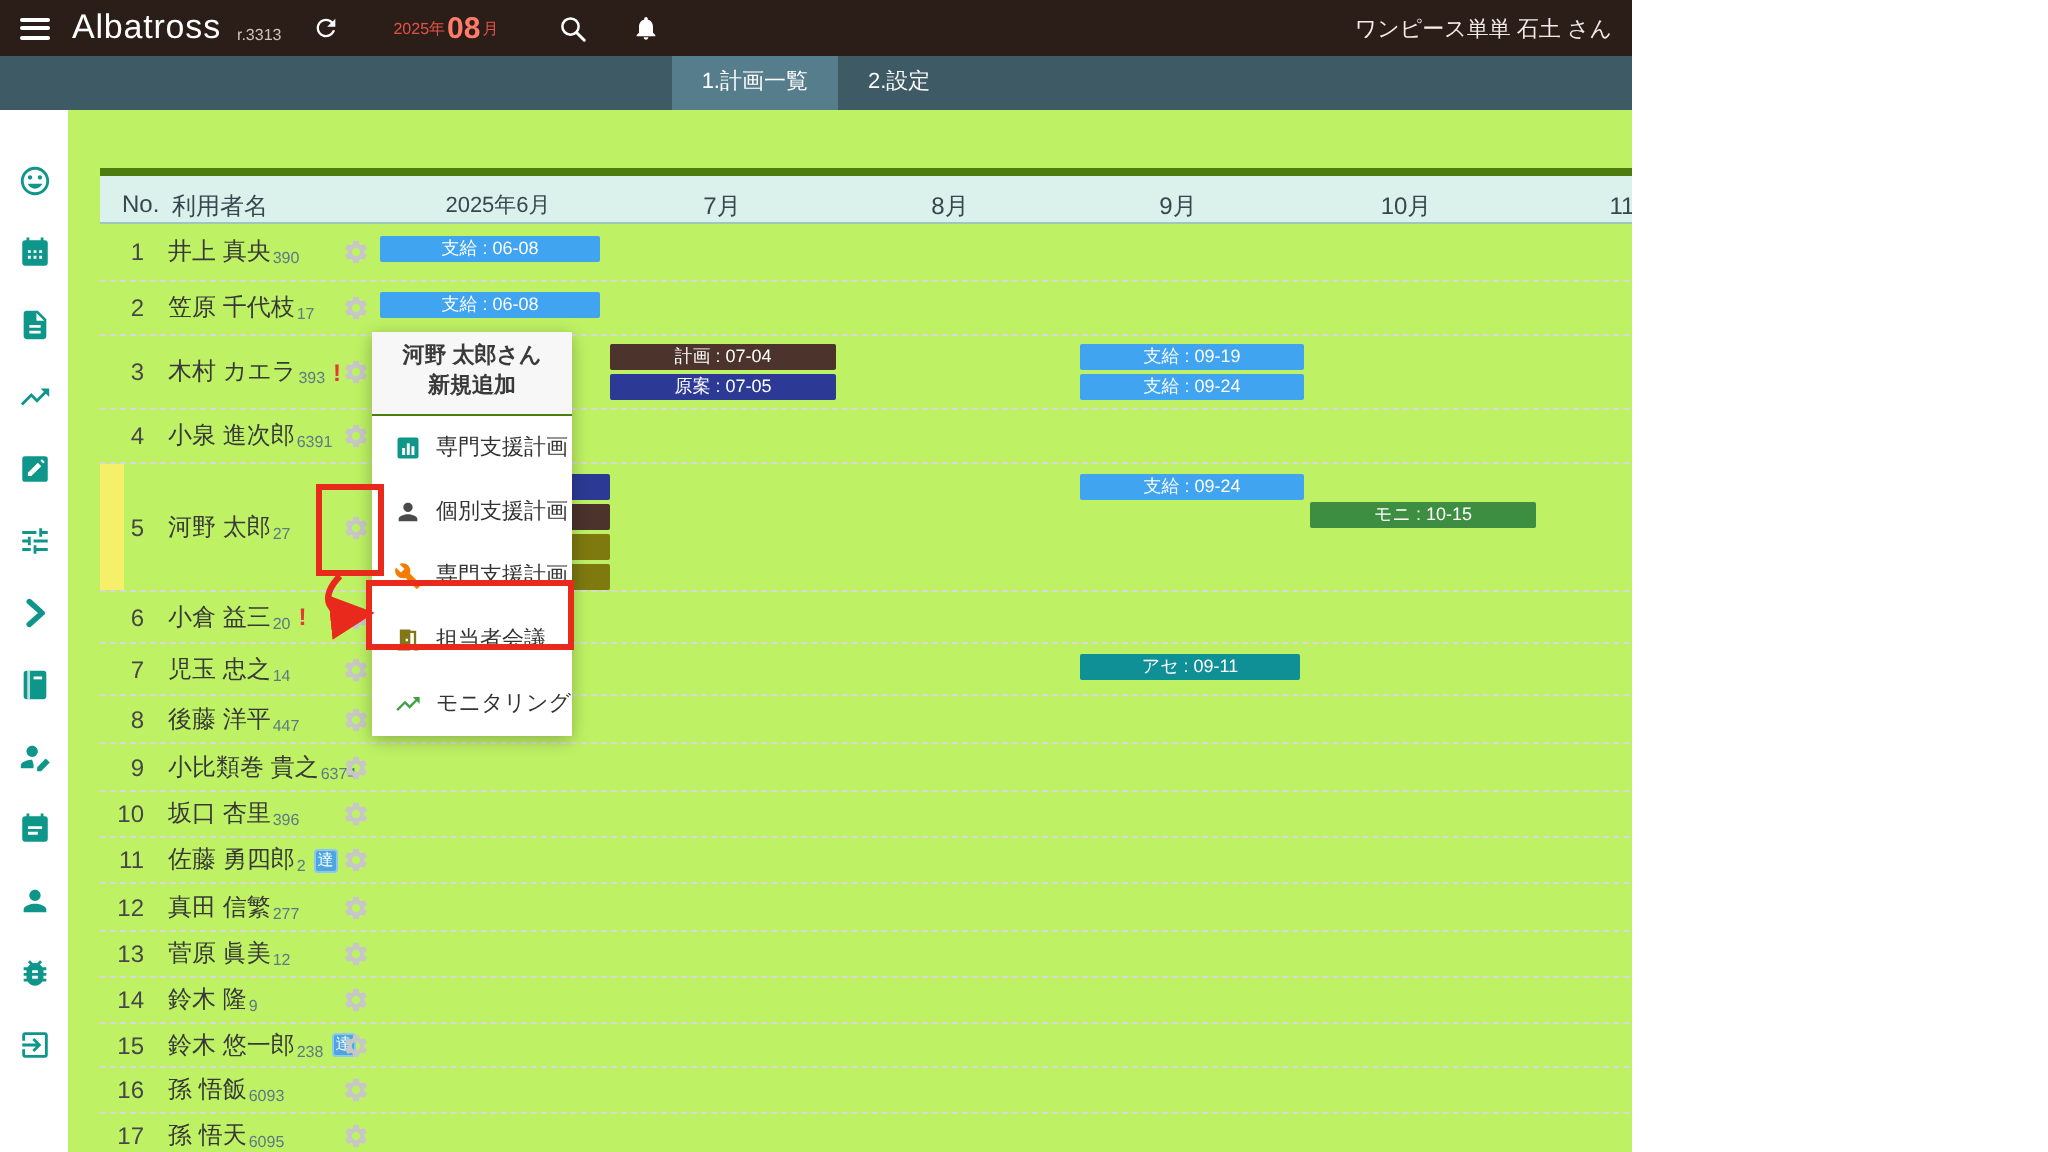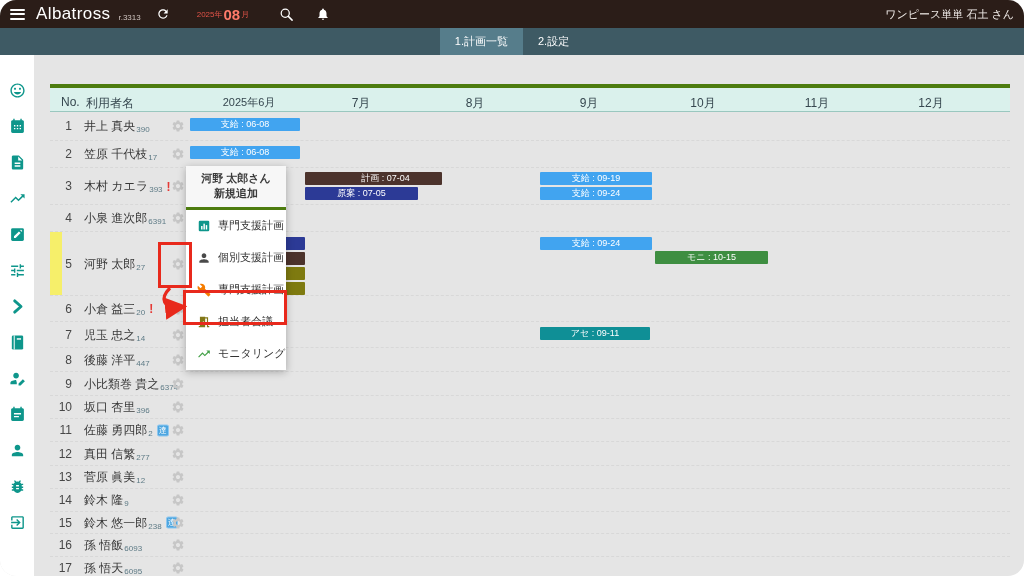--- a/index.html
+++ b/index.html
@@ -1,17 +1,17 @@
 <!DOCTYPE html>
 <html><head>
 <meta charset="utf-8">
 <style>
   html,body{margin:0;padding:0;background:#fff;}
-  .screen{position:relative;width:1024px;height:576px;overflow:hidden;background:#e5e5e5;
-          font-family:"Liberation Sans","DejaVu Sans",sans-serif;border-radius:16px;}
+  .screen{position:relative;width:816px;height:576px;overflow:hidden;background:#bef264;
+          font-family:"Liberation Sans","DejaVu Sans",sans-serif;}
 
   
   .topbar{position:absolute;top:0;left:0;right:0;height:28px;background:#2b1d18;
           display:flex;align-items:center;padding:0 10px;box-sizing:border-box;color:#fff;}
   .burger{width:15px;height:11px;display:flex;flex-direction:column;justify-content:space-between;
           margin-right:11px;cursor:pointer;}
   .burger span{display:block;height:2px;background:#fff;border-radius:1px;}
   .logo{font-size:17px;font-weight:500;letter-spacing:.4px;}
   .ver{font-size:8px;color:#cfc4bf;margin-left:8px;margin-top:7px;}
   .refresh{margin-left:15px;cursor:pointer;display:flex;}
@@ -55,21 +55,21 @@
   .trow .badge{width:12px;height:12px;background:#4da6e0;border:1px solid #8ec7f0;box-sizing:border-box;
                color:#fff;font-size:8px;line-height:10px;text-align:center;border-radius:2px;margin-left:4px;align-self:center;}
   .gear{position:absolute;left:121px;top:50%;transform:translateY(-50%);width:14px;height:14px;cursor:pointer;}
   .gear svg{width:14px;height:14px;display:block;}
   .bar{position:absolute;height:13px;border-radius:1px;color:#fff;font-size:9px;line-height:13px;
        text-align:center;overflow:hidden;white-space:nowrap;cursor:pointer;}
 
   
   .cmenu{position:absolute;left:186px;top:166px;width:100px;background:#fff;z-index:10;
          box-shadow:0 2px 8px rgba(0,0,0,.28);}
-  .cmenu-h{background:#f7f7f7;border-bottom:3px solid #4d7c0f;text-align:center;font-size:11px;
+  .cmenu-h{background:#f7f7f7;border-bottom:1px solid #4d7c0f;text-align:center;font-size:11px;
            font-weight:bold;color:#3a3a3a;padding:5px 2px;line-height:1.4;}
   .citem{height:32px;display:flex;align-items:center;gap:7px;padding-left:11px;font-size:11px;
          color:#333;cursor:pointer;box-sizing:border-box;}
   .citem svg{width:14px;height:14px;flex:none;display:block;}
 
   
   .abox{position:absolute;border:3px solid #e8291c;box-sizing:border-box;z-index:20;pointer-events:none;}
   .abox.gearbox{left:158px;top:242px;width:34px;height:46px;}
   .abox.menubox{left:183px;top:290px;width:104px;height:35px;}
   .arrow{position:absolute;left:150px;top:278px;width:56px;height:44px;z-index:21;pointer-events:none;}
@@ -240,21 +240,21 @@
         <span>木村 カエラ</span>
         <span class="sub">393</span>
         <span class="alert">!</span>
 
       </div>
       <div class="gear">
         <svg viewBox="0 0 24 24">
               <path fill="#c7c7c7" d="M19.14 12.94c.04-.3.06-.61.06-.94 0-.32-.02-.64-.07-.94l2.03-1.58c.18-.14.23-.41.12-.61l-1.92-3.32c-.12-.22-.37-.29-.59-.22l-2.39.96c-.5-.38-1.03-.7-1.62-.94l-.36-2.54c-.04-.24-.24-.41-.48-.41h-3.84c-.24 0-.43.17-.47.41l-.36 2.54c-.59.24-1.13.57-1.62.94l-2.39-.96c-.22-.08-.47 0-.59.22L2.74 8.87c-.12.21-.08.47.12.61l2.03 1.58c-.05.3-.09.63-.09.94s.02.64.07.94l-2.03 1.58c-.18.14-.23.41-.12.61l1.92 3.32c.12.22.37.29.59.22l2.39-.96c.5.38 1.03.7 1.62.94l.36 2.54c.05.24.24.41.48.41h3.84c.24 0 .44-.17.47-.41l.36-2.54c.59-.24 1.13-.56 1.62-.94l2.39.96c.22.08.47 0 .59-.22l1.92-3.32c.12-.22.07-.47-.12-.61l-2.01-1.58zM12 15.6c-1.98 0-3.6-1.62-3.6-3.6s1.62-3.6 3.6-3.6 3.6 1.62 3.6 3.6-1.62 3.6-3.6 3.6z"></path>
             </svg>
       </div>
-    <div class="bar" style="left: 255px; top: 4px; width: 113px; background: rgb(76, 51, 44); padding-left: 24px;">計画 : 07-04</div>
+    <div class="bar" style="left: 255px; top: 4px; width: 113px; background: rgb(76, 51, 44);">計画 : 07-04</div>
           <div class="bar" style="left: 255px; top: 19px; width: 113px; background: rgb(44, 58, 150);">原案 : 07-05</div>
           <div class="bar" style="left: 490px; top: 4px; width: 112px; background: rgb(65, 164, 240);">支給 : 09-19</div>
           <div class="bar" style="left: 490px; top: 19px; width: 112px; background: rgb(65, 164, 240);">支給 : 09-24</div>
         </div>
         <div class="trow" style="height: 27px;">
 
       <div class="no">4</div>
       <div class="nm">
         <span>小泉 進次郎</span>
         <span class="sub">6391</span>

